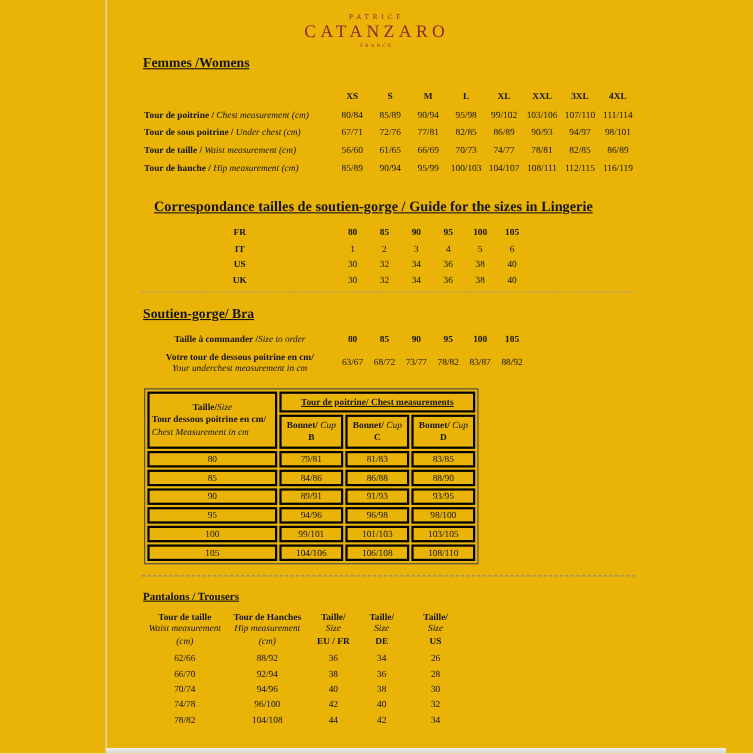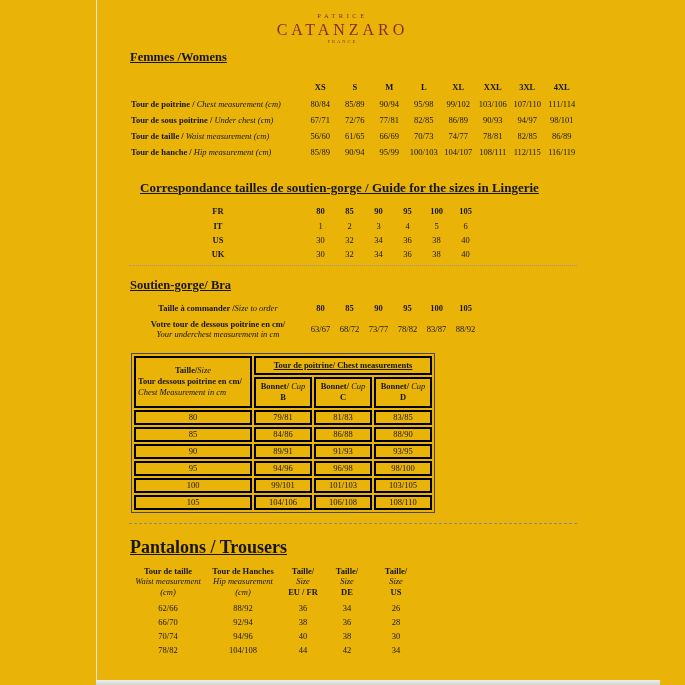--- a/index.html
+++ b/index.html
@@ -15,21 +15,21 @@
   .logo { text-align: center; padding-top: 13px; line-height: 1; }
   .logo-top  { font-size: 6.5px; letter-spacing: 3.5px; margin-bottom: 2px; }
   .logo-main { font-size: 16px;  letter-spacing: 4px; }
   .logo-sub  { font-size: 4.5px; letter-spacing: 2px; margin-top: 2px; }
 
   
   .heading { font-weight: bold; text-decoration: underline; margin: 0; }
   .h-women     { margin: 6px 0 0 130px; font-size: 12.5px; }
   .h-lingerie  { margin: 20px 0 0 140px; font-size: 13px; }
   .h-bra       { margin: 12px 0 0 130px; font-size: 12.5px; }
-  .h-trousers  { margin: 13px 0 0 130px; font-size: 18px; }
+  .h-trousers  { margin: 13px 0 0 130px; font-size: 10px; }
 
   .fr { font-weight: bold; }
   .en { font-style: italic; font-weight: normal; }
   .blk { display: block; }
 
   table { border-collapse: collapse; table-layout: fixed; }
   td, th { padding: 0; font-size: 8.5px; font-weight: normal; }
 
   
   .women { margin: 13px 0 0 131px; }
@@ -357,20 +357,27 @@
           <td>28</td>
         </tr>
     <tr>
           <td>70/74</td>
           <td>94/96</td>
           <td>40</td>
           <td>38</td>
           <td>30</td>
         </tr>
     <tr>
+          <td>74/78</td>
+          <td>96/100</td>
+          <td>42</td>
+          <td>40</td>
+          <td>32</td>
+        </tr>
+    <tr>
           <td>78/82</td>
           <td>104/108</td>
           <td>44</td>
           <td>42</td>
           <td>34</td>
         </tr>
   </tbody>
     </table>
 
   <div class="page-bottom-shadow"></div>

